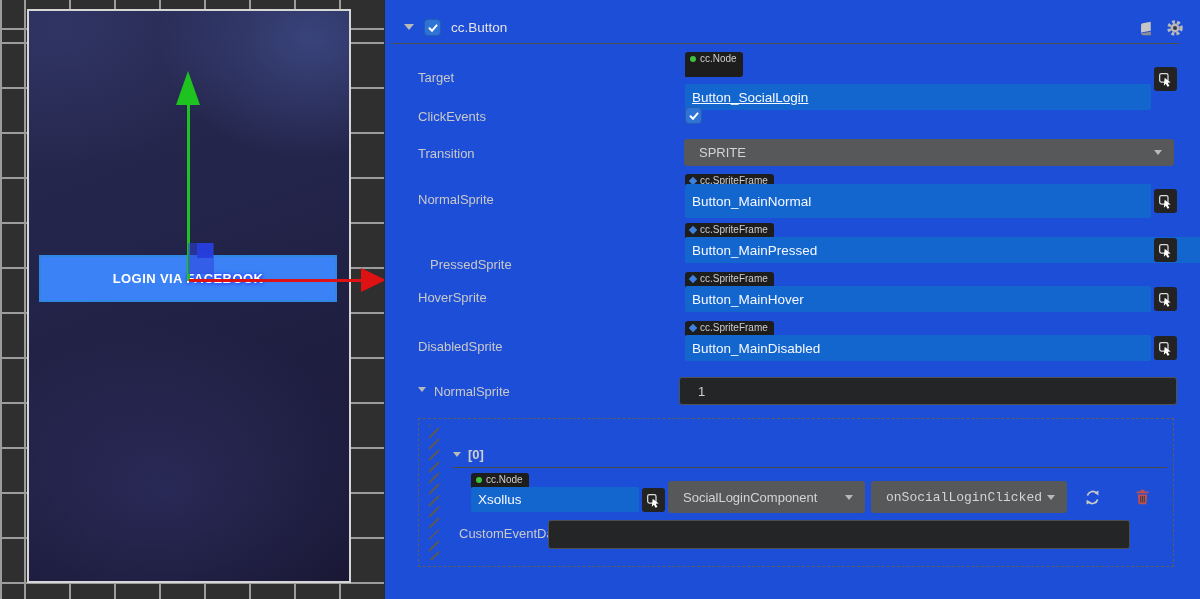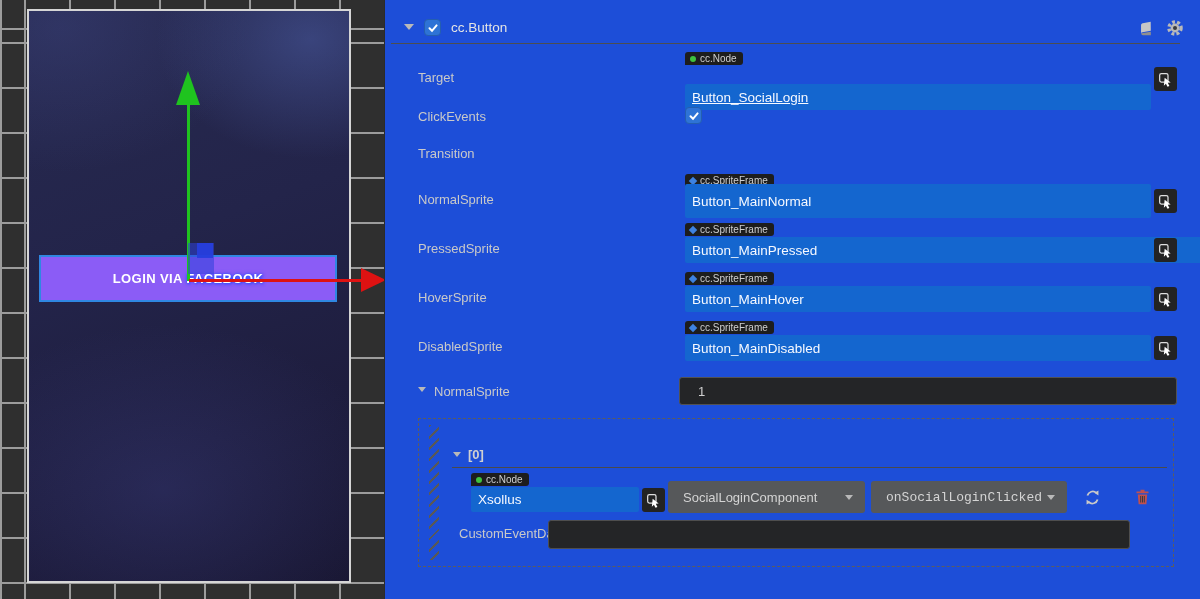--- a/index.html
+++ b/index.html
@@ -15,21 +15,21 @@
       repeating-linear-gradient(180deg, #9c9c9c 0 2px, transparent 2px 45px);
     background-position: 24px 0, 0 42px; }
   .canvas { position:absolute; left:27px; top:9px; width:324px; height:574px;
     border:2px solid #d6d6d6;
     background:
       radial-gradient(220px 170px at 88% 5%, rgba(78,96,170,.50), transparent 70%),
       radial-gradient(260px 200px at 10% 3%, rgba(66,74,138,.35), transparent 72%),
       radial-gradient(320px 230px at 42% 84%, rgba(64,68,140,.33), transparent 72%),
       linear-gradient(160deg, #272a50 0%, #23244a 40%, #1e1d3e 72%, #191733 100%); }
   .login-btn { position:absolute; left:10px; top:244px; width:298px; height:47px;
-    background:#8b5cf6; border:2px solid #2f87e2; display:flex; align-items:center; justify-content:center;
+    background:#3b82f6; border:2px solid #2f87e2; display:flex; align-items:center; justify-content:center;
     color:#fff; font-size:13px; font-weight:bold; letter-spacing:.4px; white-space:pre; }
   .fb-glow { text-shadow:0 0 4px #3353ff, 0 0 2px #3353ff, 1px 1px 3px rgba(45,70,255,.95); }
   .giz-line-y { position:absolute; left:187px; top:103px; width:3px; height:178px; background:#1fc31f; }
   .giz-arrow-y { position:absolute; left:176px; top:71px; width:0; height:0;
     border-left:12px solid transparent; border-right:12px solid transparent; border-bottom:34px solid #1fc31f; }
   .giz-line-x { position:absolute; left:189px; top:279px; width:173px; height:3px; background:#de1212; }
   .giz-arrow-x { position:absolute; left:361px; top:268px; width:0; height:0;
     border-top:12px solid transparent; border-bottom:12px solid transparent; border-left:25px solid #de1212; }
   .giz-xy { position:absolute; left:188px; top:243px; width:26px; height:31px; background:rgba(45,66,218,.55); }
   .giz-xy-solid { position:absolute; left:197px; top:243px; width:16px; height:15px; background:rgba(38,62,222,.92); }
@@ -38,21 +38,21 @@
   .inspector { position:absolute; left:384px; top:0; width:816px; height:599px;
     background:#1d4ed8; border-left:1px solid #2b2b2b; color:#c9c9c9; font-size:13px; }
   .row-label { position:absolute; left:33px; color:#c9c9c9; font-size:13px; }
   .tri-down { display:inline-block; width:0; height:0;
     border-left:5px solid transparent; border-right:5px solid transparent; border-top:6px solid #b9b9b9; }
   .tri-down.sm { border-left-width:4px; border-right-width:4px; border-top-width:5px; }
   .checkbox { background:#2e73d6; border-radius:4px; display:flex; align-items:center; justify-content:center;
     border:1px solid #245eb0; }
   .divider { position:absolute; height:1px; background:#4c4e50; }
   .tag { position:absolute; background:#1d1d1d; color:#cfcfcf; font-size:10px; line-height:13px;
-    padding:0 6px 0 5px; border-radius:3px 3px 3px 0; display:flex; align-items:center; gap:4px; }
+    padding:0 6px 12px 5px; border-radius:3px 3px 3px 0; display:flex; align-items:center; gap:4px; }
   .dot-circle { width:6px; height:6px; border-radius:50%; background:#3ec23e; display:inline-block; }
   .dot-diamond { width:6px; height:6px; background:#3e82e0; transform:rotate(45deg); display:inline-block; }
   .objfield { position:absolute; background:#1466cf; border-radius:2px; color:#f6f9ff;
     display:flex; align-items:center; padding-left:7px; font-size:13.5px; overflow:hidden; white-space:nowrap; }
   .picker { position:absolute; width:23px; height:24px; background:#232323; border-radius:3px;
     display:flex; align-items:center; justify-content:center; }
   .dropdown { position:absolute; background:#56585a; border-radius:3px; color:#d4d4d4;
     display:flex; align-items:center; justify-content:space-between; padding:0 12px 0 15px; font-size:13px; }
   .darkfield { position:absolute; background:#242527; border:1px solid #525252; border-radius:3px;
     color:#cfcfcf; display:flex; align-items:center; padding-left:18px; font-size:13px; }
@@ -122,35 +122,39 @@
   </div>
 
   <div class="row-label" style="top:109px;">ClickEvents</div>
   <div class="checkbox abs" style="left:300px; top:107px; width:17px; height:17px;">
     <svg width="12" height="12" viewBox="0 0 12 12">
         <path d="M2.5 6.3 L5 8.8 L9.6 3.4" stroke="#fff" stroke-width="2" fill="none" stroke-linecap="round"></path>
       </svg>
   </div>
 
   <div class="row-label" style="top:146px;">Transition</div>
+  <div class="dropdown" style="left:299px; top:139px; width:490px; height:27px;">
+    <span>SPRITE</span>
+    <span class="tri-down sm"></span>
+  </div>
 
   <div class="row-label" style="top:192px;">NormalSprite</div>
   <div class="tag" style="left:300px; top:174px;">
     <span class="dot-diamond"></span>
     <span>cc.SpriteFrame</span>
   </div>
   <div class="objfield" style="left:300px; top:184px; width:466px; height:34px;">Button_MainNormal</div>
   <div class="picker" style="left:769px; top:189px;">
     <svg width="15" height="15" viewBox="0 0 18 18">
       <rect x="2" y="2" width="10" height="10" rx="2" fill="none" stroke="#dedede" stroke-width="1.5"></rect>
       <path d="M8 7 l7.2 5.5 -3.5.5 2 3.7 -2.3 1.1 -1.9-3.7 -2.5 2.4 Z" fill="#fff"></path>
     </svg>
   </div>
 
-  <div class="row-label" style="top:241px;">PressedSprite</div>
+  <div class="row-label" style="top:257px;margin-left:12px;">PressedSprite</div>
   <div class="tag" style="left:300px; top:223px;">
     <span class="dot-diamond"></span>
     <span>cc.SpriteFrame</span>
   </div>
   <div class="objfield" style="left:300px; top:237px; width:532px; height:26px;">Button_MainPressed</div>
   <div class="picker" style="left:769px; top:238px;">
     <svg width="15" height="15" viewBox="0 0 18 18">
       <rect x="2" y="2" width="10" height="10" rx="2" fill="none" stroke="#dedede" stroke-width="1.5"></rect>
       <path d="M8 7 l7.2 5.5 -3.5.5 2 3.7 -2.3 1.1 -1.9-3.7 -2.5 2.4 Z" fill="#fff"></path>
     </svg>

